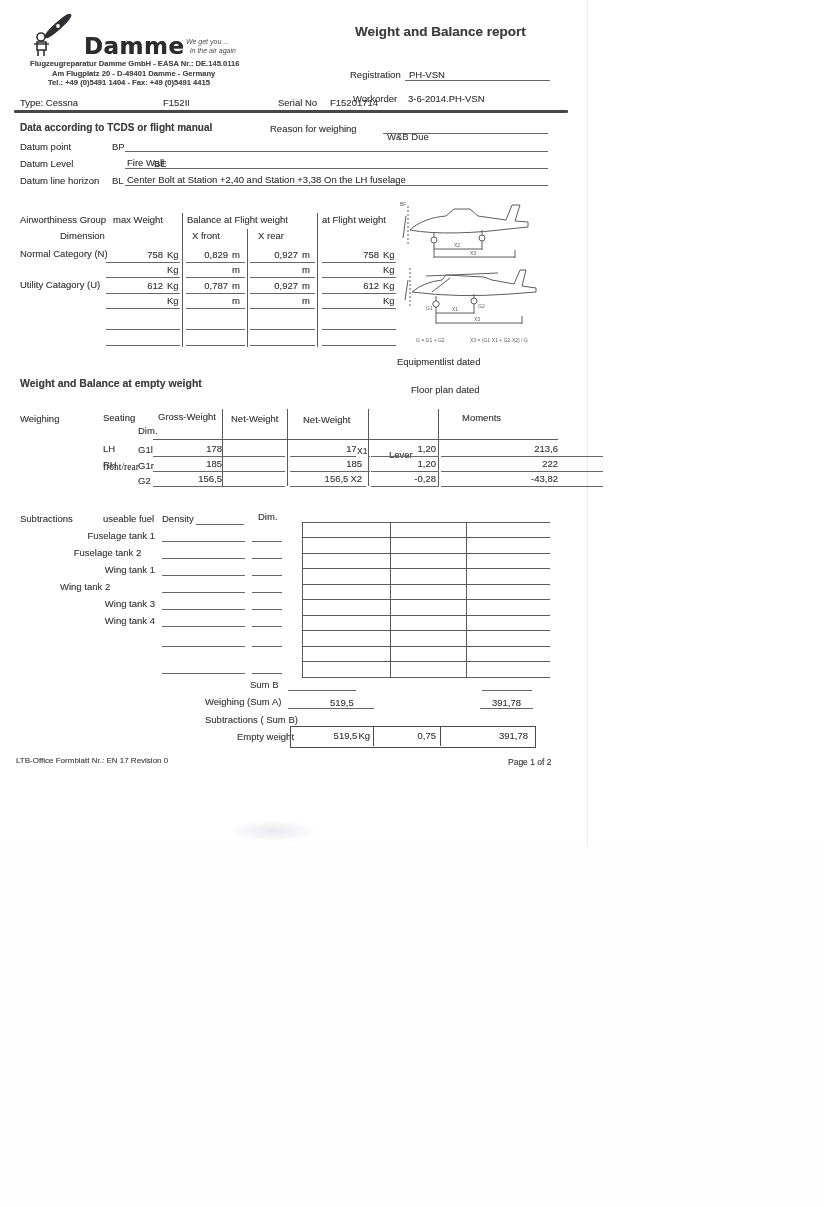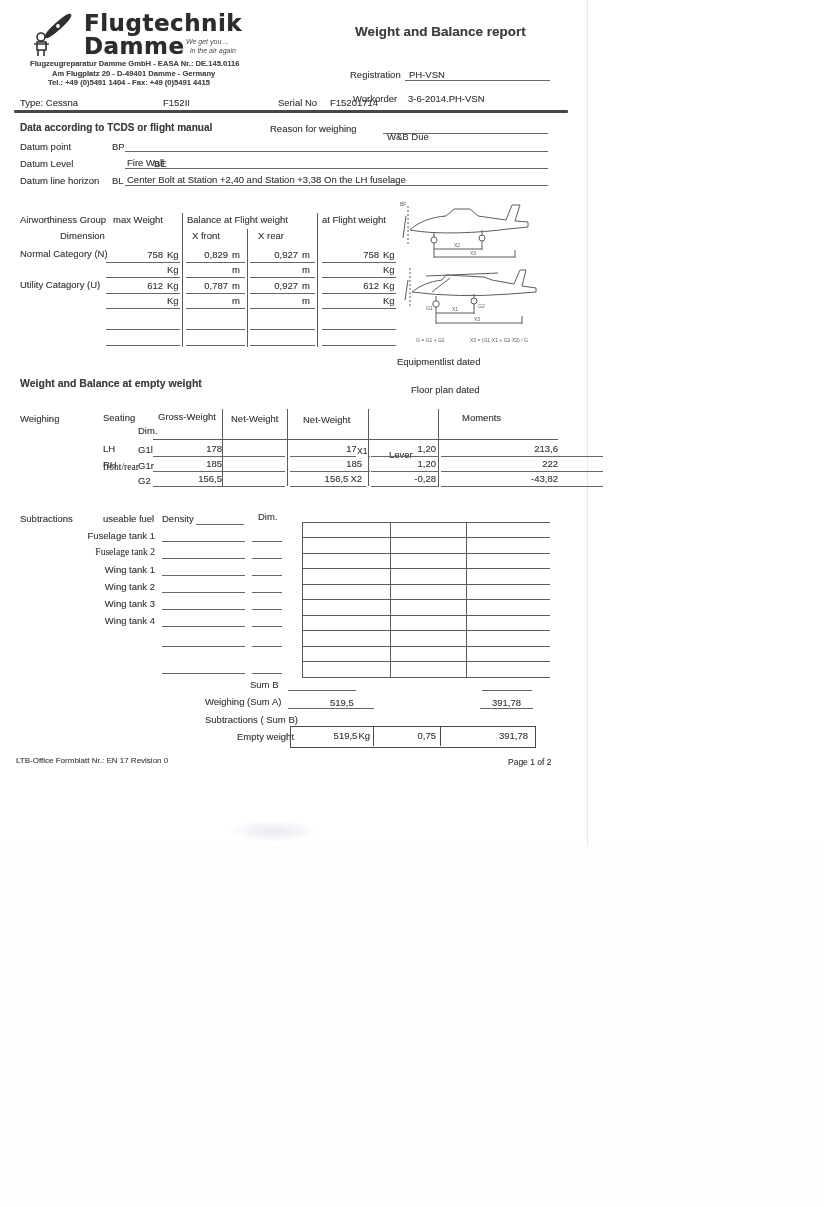--- a/index.html
+++ b/index.html
@@ -42,21 +42,20 @@
     <g stroke="#2f2f33" fill="#2f2f33">
       <ellipse cx="30" cy="18" rx="3.2" ry="17" transform="rotate(48 30 18)"></ellipse>
       <circle cx="30" cy="18" r="2.6" fill="#ffffff" stroke-width="1.4"></circle>
       <circle cx="13" cy="29" r="4" fill="none" stroke-width="1.6"></circle>
       <path d="M9 34 h9 v8 h-9 z" fill="none" stroke-width="1.6"></path>
       <line x1="10" y1="42" x2="10" y2="48" stroke-width="1.6"></line>
       <line x1="16" y1="42" x2="16" y2="48" stroke-width="1.6"></line>
       <line x1="6" y1="36" x2="21" y2="36" stroke-width="1.4"></line>
     </g>
   </svg>
-  <div class="logoname" style="left:84px;top:10px;font-size:23px;">Flugtechnik</div>
   <div class="logoname" style="left:84px;top:33px;font-size:23px;">Damme</div>
   <div class="script" style="left:186px;top:38px;">We get you ...</div>
   <div class="script" style="left:190px;top:47px;">in the air again</div>
   <div class="addr" style="left:30px;top:59px;">Flugzeugreparatur Damme GmbH - EASA Nr.: DE.145.0116</div>
   <div class="addr" style="left:52px;top:68.5px;">Am Flugplatz 20  -  D-49401 Damme - Germany</div>
   <div class="addr" style="left:48px;top:78px;">Tel.: +49 (0)5491 1404  -  Fax: +49 (0)5491 4415</div>
 
   <div class="t b" style="left:355px;top:26px;font-size:13.5px;">Weight and Balance report</div>
 
   <div class="t" style="left:350px;top:69px;text-align:center;">Registration</div>
@@ -229,29 +228,29 @@
   <div class="t" style="left:20px;top:513px;">Subtractions</div>
   <div class="t" style="left:103px;top:513px;">useable fuel</div>
   <div class="t" style="left:162px;top:513px;">Density</div>
   <div class="ul" style="left:196px;top:524px;width:48px;"></div>
   <div class="t" style="left:258px;top:511px;">Dim.</div>
 
   <div class="t" style="left:60px;top:530px;width:95px;text-align:right;">Fuselage tank 1</div>
   <div class="ul" style="left:162px;top:541px;width:83px;"></div>
   <div class="ul" style="left:252px;top:541px;width:30px;"></div>
 
-  <div class="t" style="left:60px;top:547px;width:95px;text-align:right;font-family:Liberation Serif, serif;">Fuselage tank 2</div>
+  <div class="t" style="left:60px;top:547px;width:95px;text-align:center;">Fuselage tank 2</div>
   <div class="ul" style="left:162px;top:558px;width:83px;"></div>
   <div class="ul" style="left:252px;top:558px;width:30px;"></div>
 
   <div class="t" style="left:60px;top:564px;width:95px;text-align:right;">Wing tank 1</div>
   <div class="ul" style="left:162px;top:575px;width:83px;"></div>
   <div class="ul" style="left:252px;top:575px;width:30px;"></div>
 
-  <div class="t" style="left:60px;top:581px;width:95px;text-align:right;">Wing tank 2</div>
+  <div class="t" style="left:60px;top:581px;width:95px;">Wing tank 2</div>
   <div class="ul" style="left:162px;top:592px;width:83px;"></div>
   <div class="ul" style="left:252px;top:592px;width:30px;"></div>
 
   <div class="t" style="left:60px;top:598px;width:95px;text-align:right;">Wing tank 3</div>
   <div class="ul" style="left:162px;top:609px;width:83px;"></div>
   <div class="ul" style="left:252px;top:609px;width:30px;"></div>
 
   <div class="t" style="left:60px;top:615px;width:95px;text-align:right;">Wing tank 4</div>
   <div class="ul" style="left:162px;top:626px;width:83px;"></div>
   <div class="ul" style="left:252px;top:626px;width:30px;"></div>

